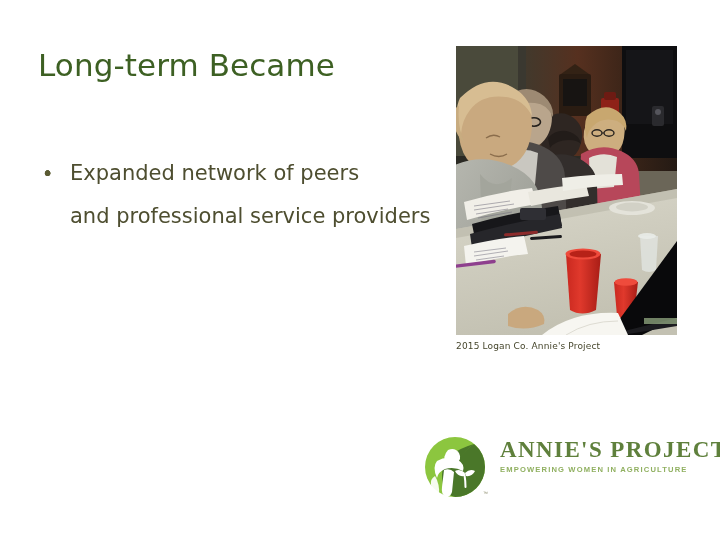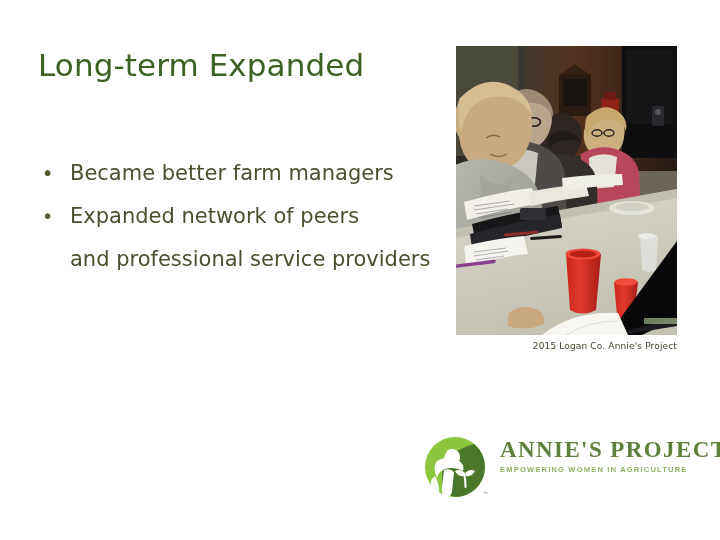--- a/index.html
+++ b/index.html
@@ -77,21 +77,21 @@
     background: #6b6658;
   }
   #meeting-photo svg { display: block; }
 
   
   #photo-caption {
     position: absolute;
     left: 456px;
     top: 341px;
     width: 221px;
-    text-align: right;
+    text-align: left;
     font-family: "DejaVu Sans", sans-serif;
     font-size: 9px;
     color: #46462c;
     letter-spacing: 0.15px;
     white-space: nowrap;
   }
 
   
   #annies-project-logo {
     position: absolute;
@@ -135,31 +135,30 @@
     right: -2px;
     bottom: 2px;
     font-size: 5px;
     color: #8a8a6a;
     font-family: "Liberation Sans", sans-serif;
   }
 </style>
 </head>
 <body>
 
-<div id="slide-title">Long-term Expanded</div>
+<div id="slide-title">Long-term Became</div>
 
 <ul id="bullet-list">
 
   <li class="bullet-item">
     <span class="bullet-marker">•</span>
   </li>
 
   <li class="bullet-item">
     <span class="bullet-marker">•</span>
-    <span>Became better farm managers</span>
   </li>
 
   <li class="bullet-item">
     <span class="bullet-marker">•</span>
     <span>Expanded network of peers</span>
     <span class="bullet-line2">and professional service providers</span>
   </li>
 
 </ul>
 

